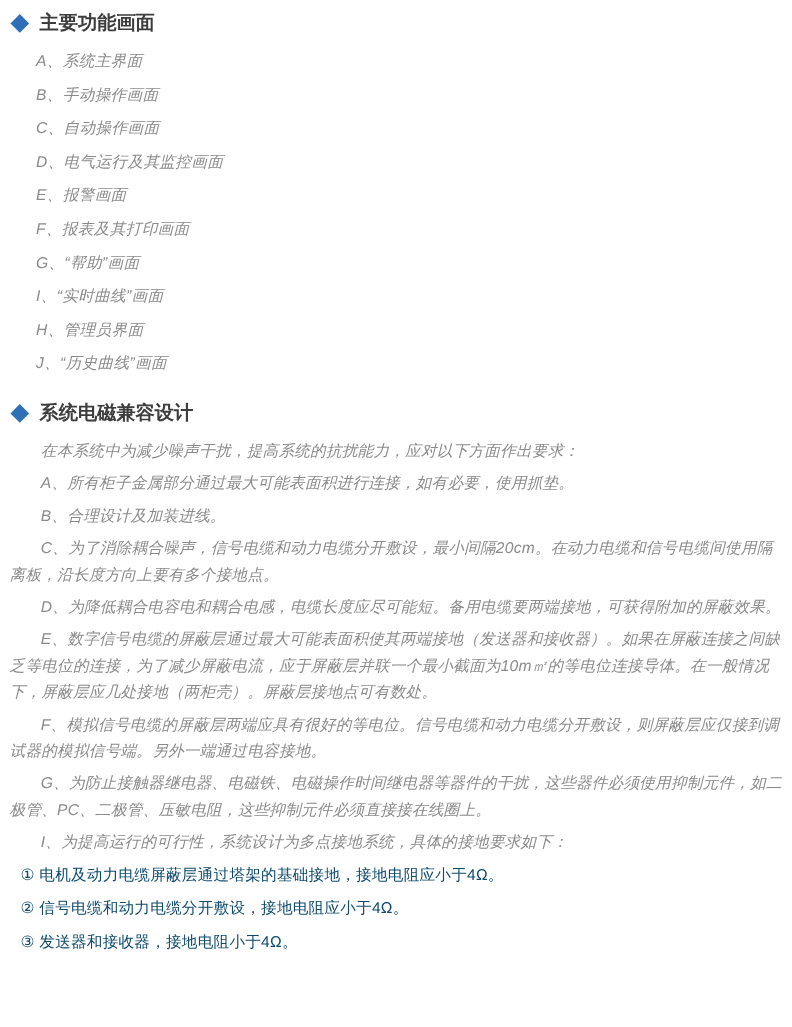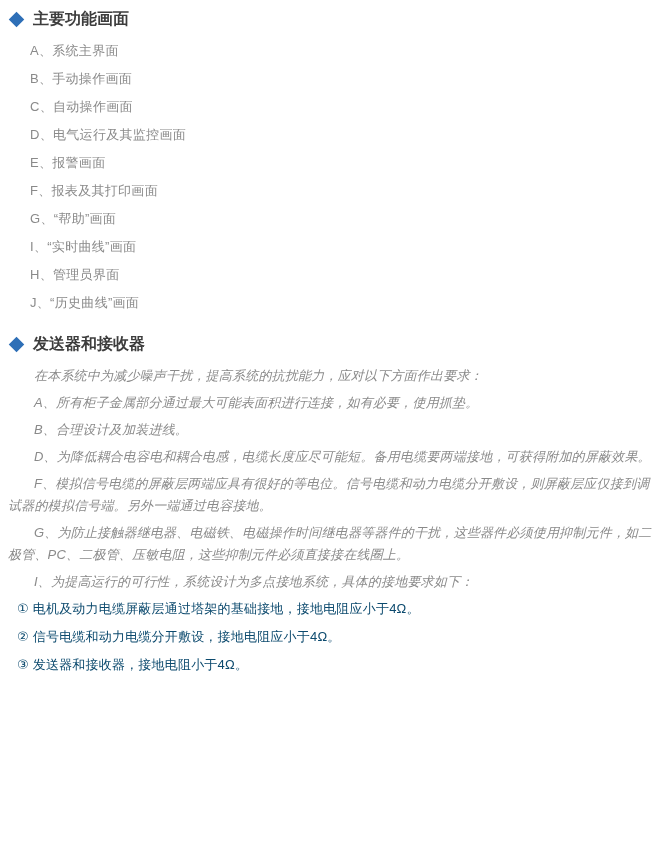--- a/index.html
+++ b/index.html
@@ -29,20 +29,21 @@
     height: 11px;
     background: #2e6fb7;
     transform: rotate(45deg);
     margin: 0 11px 0 3px;
     flex: 0 0 auto;
   }
   .fn-list {
     list-style: none;
     padding-left: 22px;
     margin-bottom: 20px;
+    font-style: italic;
   }
   .fn-item {
     font-size: 13px;
     line-height: 22px;
     color: #8a8a8a;
     margin-bottom: 6px;
     letter-spacing: 0.3px;
   }
   .para {
     font-size: 13px;
@@ -83,26 +84,28 @@
       <li class="fn-item">G、“帮助”画面</li>
       <li class="fn-item">I、“实时曲线”画面</li>
       <li class="fn-item">H、管理员界面</li>
       <li class="fn-item">J、“历史曲线”画面</li>
     </ul>
   </div>
 
   <div class="section emc-section">
     <div class="section-title">
       <span class="diamond"></span>
-      <span>发送器和接收器</span>
+      <span>系统电磁兼容设计</span>
     </div>
     <p class="para">在本系统中为减少噪声干扰，提高系统的抗扰能力，应对以下方面作出要求：</p>
     <p class="para">A、所有柜子金属部分通过最大可能表面积进行连接，如有必要，使用抓垫。</p>
     <p class="para">B、合理设计及加装进线。</p>
+    <p class="para">C、为了消除耦合噪声，信号电缆和动力电缆分开敷设，最小间隔20cm。在动力电缆和信号电缆间使用隔离板，沿长度方向上要有多个接地点。</p>
     <p class="para">D、为降低耦合电容电和耦合电感，电缆长度应尽可能短。备用电缆要两端接地，可获得附加的屏蔽效果。</p>
+    <p class="para">E、数字信号电缆的屏蔽层通过最大可能表面积使其两端接地（发送器和接收器）。如果在屏蔽连接之间缺乏等电位的连接，为了减少屏蔽电流，应于屏蔽层并联一个最小截面为10m㎡的等电位连接导体。在一般情况下，屏蔽层应几处接地（两柜壳）。屏蔽层接地点可有数处。</p>
     <p class="para">F、模拟信号电缆的屏蔽层两端应具有很好的等电位。信号电缆和动力电缆分开敷设，则屏蔽层应仅接到调试器的模拟信号端。另外一端通过电容接地。</p>
     <p class="para">G、为防止接触器继电器、电磁铁、电磁操作时间继电器等器件的干扰，这些器件必须使用抑制元件，如二极管、PC、二极管、压敏电阻，这些抑制元件必须直接接在线圈上。</p>
     <p class="para">I、为提高运行的可行性，系统设计为多点接地系统，具体的接地要求如下：</p>
     <p class="ground-item">① 电机及动力电缆屏蔽层通过塔架的基础接地，接地电阻应小于4Ω。</p>
     <p class="ground-item">② 信号电缆和动力电缆分开敷设，接地电阻应小于4Ω。</p>
     <p class="ground-item">③ 发送器和接收器，接地电阻小于4Ω。</p>
 
   </div>
 
 </div>

